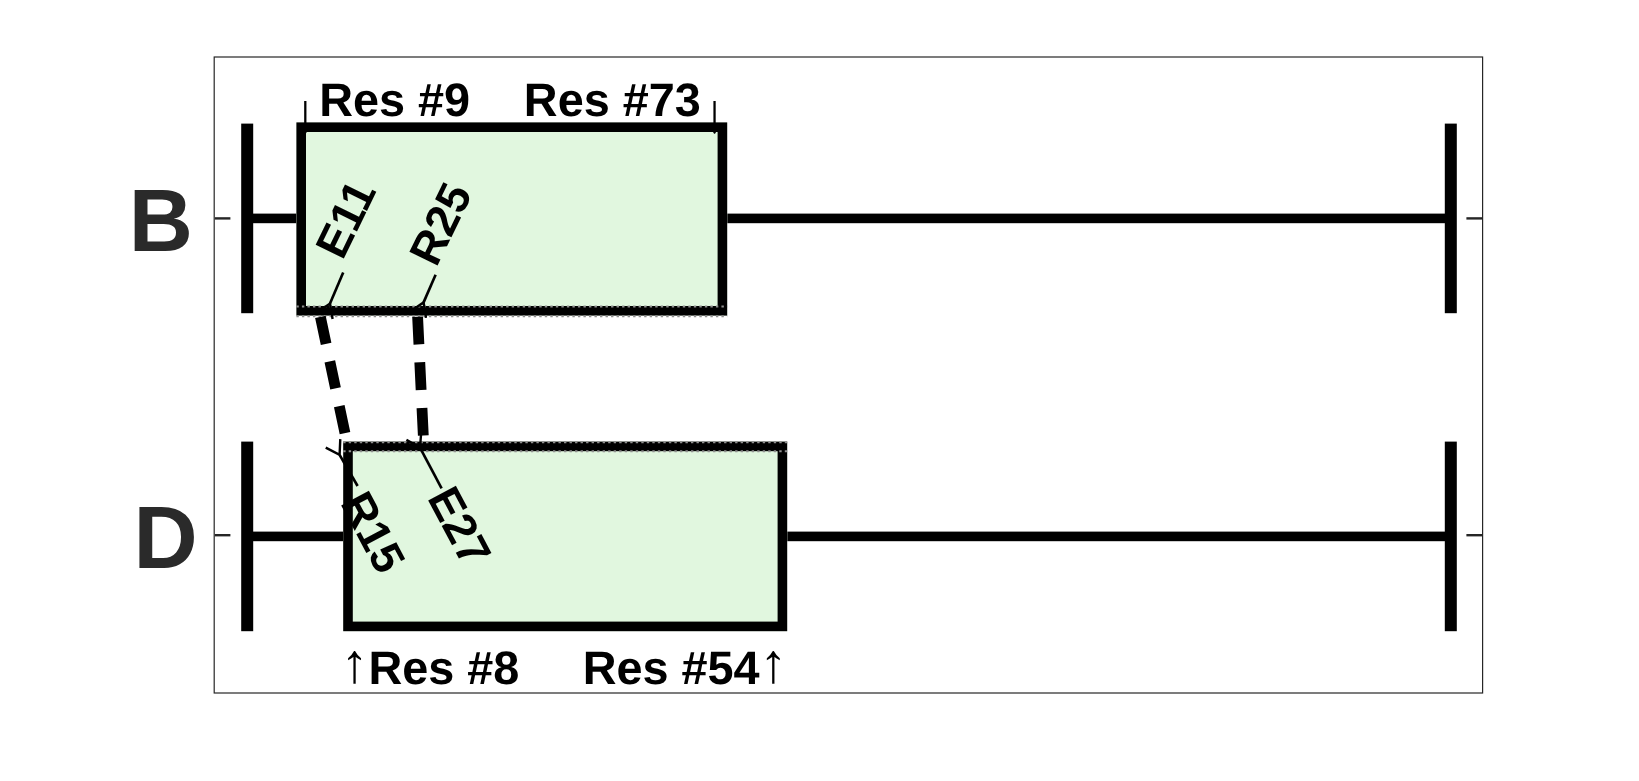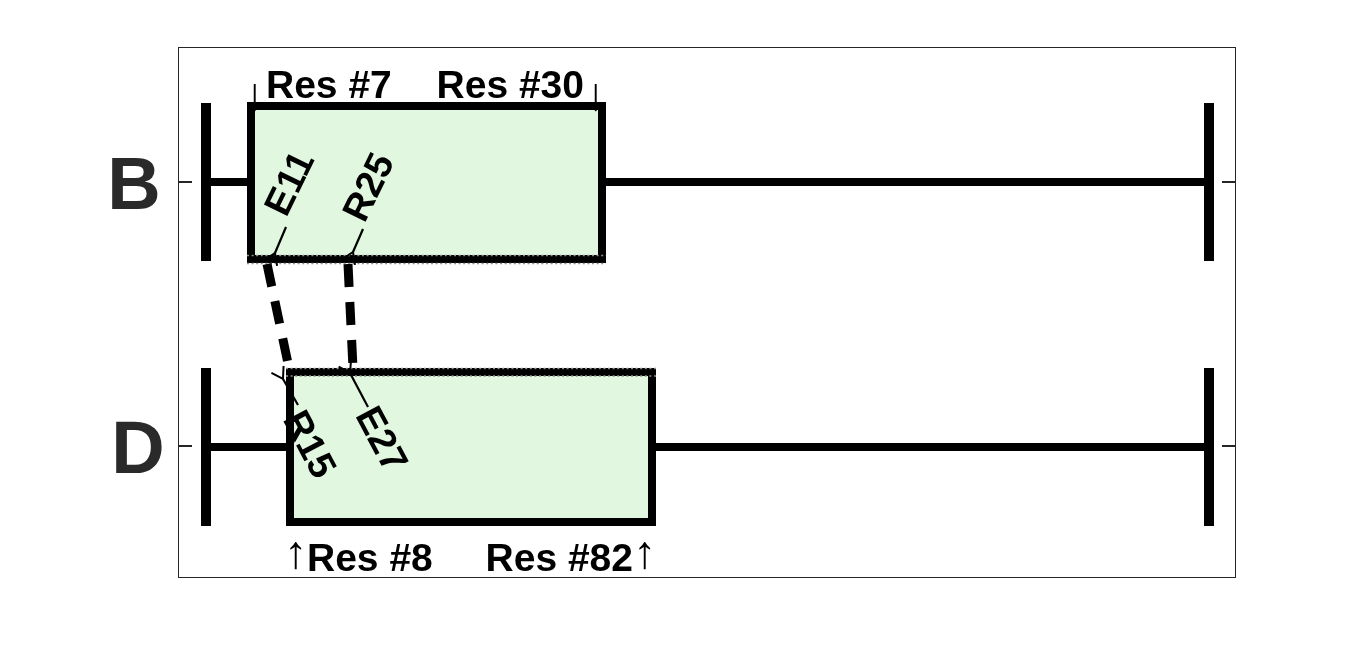--- a/index.html
+++ b/index.html
@@ -128,33 +128,33 @@
     </svg>
 
     <div class="res-label res-e11">E11</div>
     <div class="res-label res-r25">R25</div>
     <div class="res-label res-r15">R15</div>
     <div class="res-label res-e27">E27</div>
 
     <div class="range-annot range-annot-top">
       <span class="annot-group">
         <span class="arrow-glyph arrow-down">↓</span>
-        <span>Res #7</span>
+        <span>Res #9</span>
       </span>
       <span class="annot-group">
-        <span>Res #30</span>
+        <span>Res #73</span>
         <span class="arrow-glyph arrow-down">↓</span>
       </span>
     </div>
 
     <div class="range-annot range-annot-bottom">
       <span class="annot-group">
         <span class="arrow-glyph arrow-up">↑</span>
         <span>Res #8</span>
       </span>
       <span class="annot-group">
-        <span>Res #82</span>
+        <span>Res #54</span>
         <span class="arrow-glyph arrow-up">↑</span>
       </span>
     </div>
 
   </div>
 </div>
 
 </body></html>

